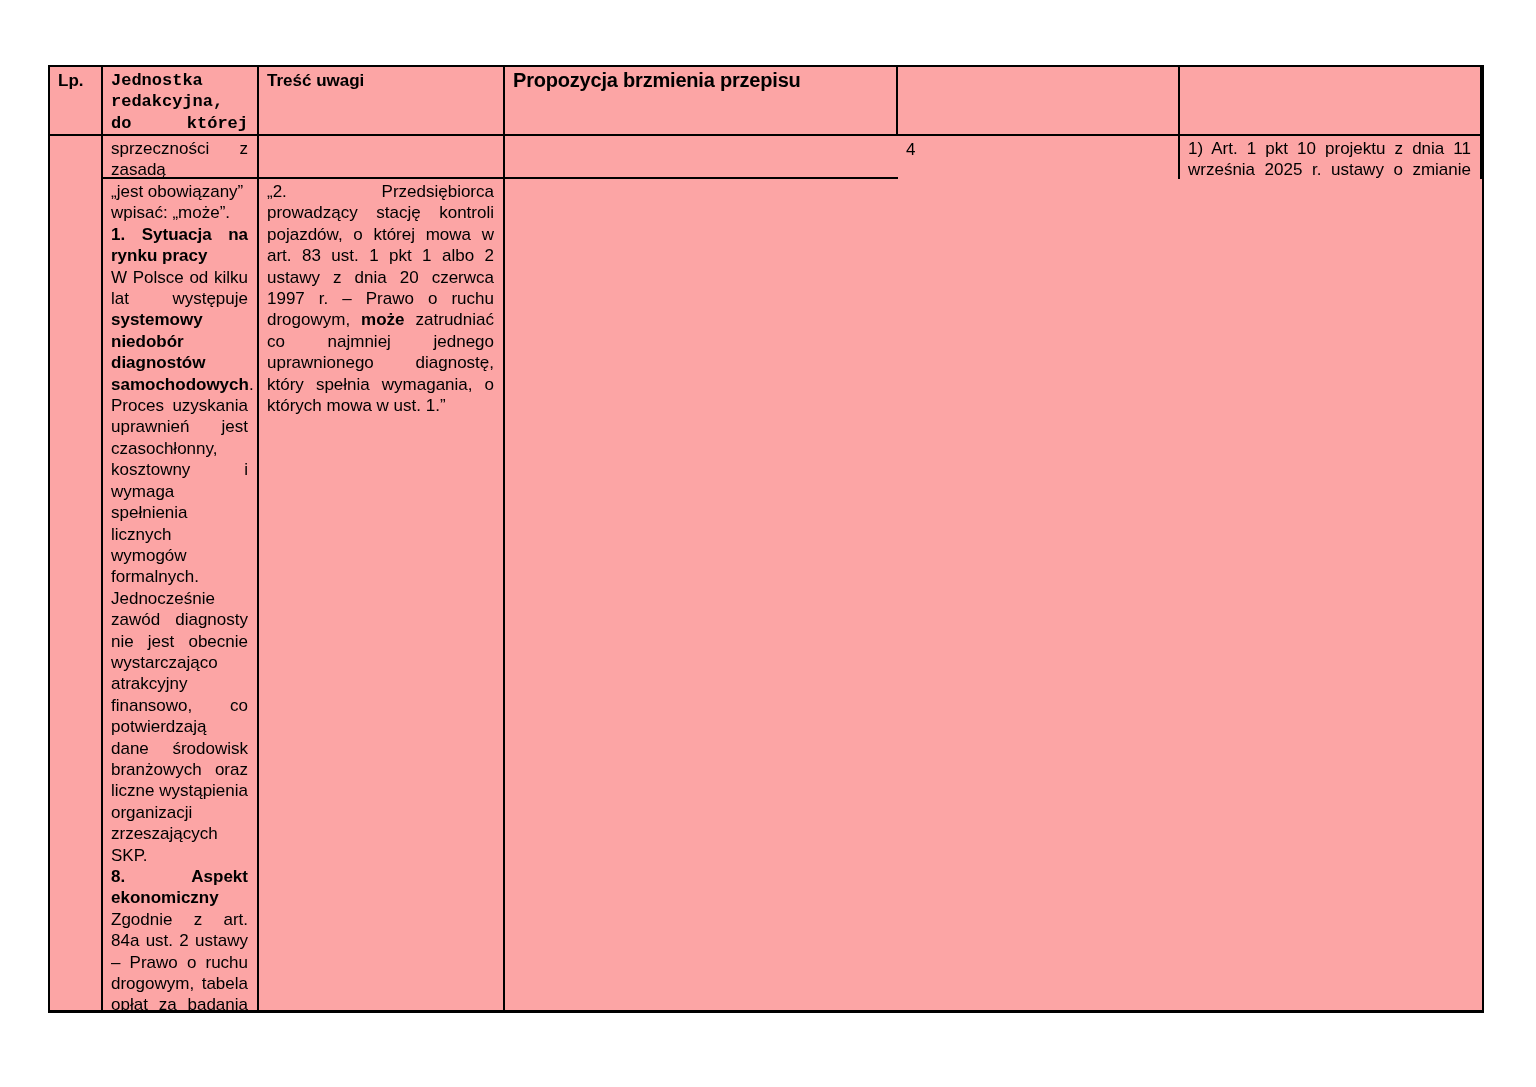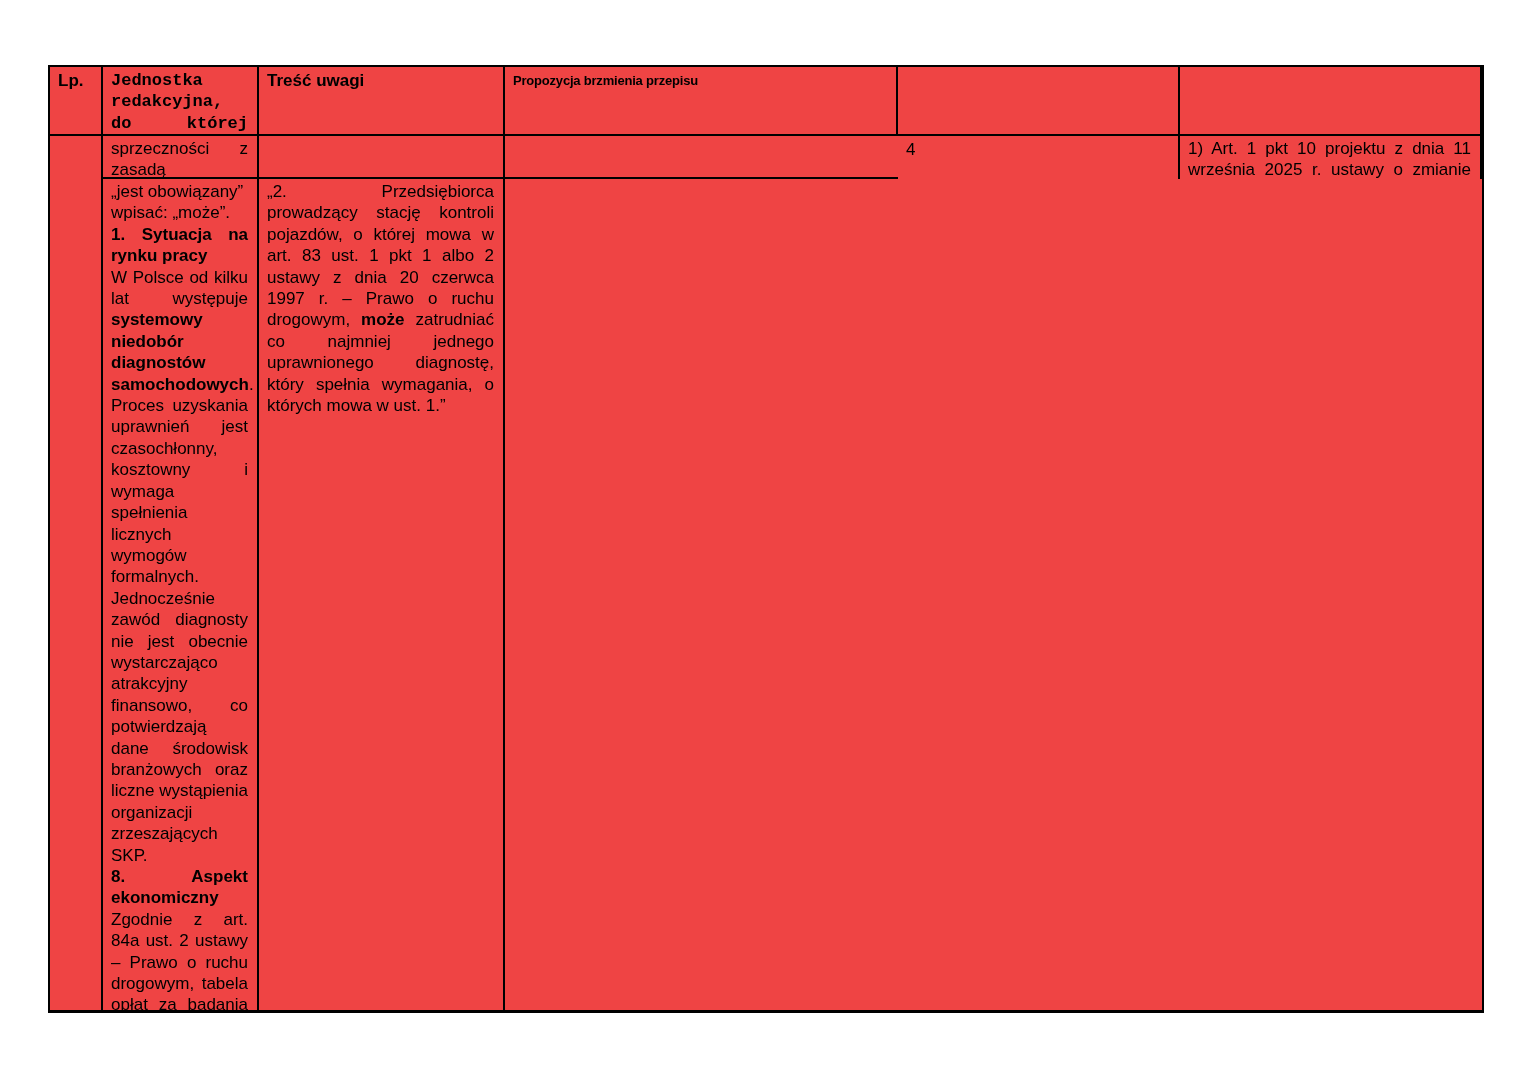--- a/index.html
+++ b/index.html
@@ -12,38 +12,38 @@
   }
   .doc-table{
     position:absolute;left:48px;top:65px;
     width:1436px;height:948px;
     box-sizing:border-box;
     border:2px solid #000;
     border-bottom-width:3px;
     display:grid;
     grid-template-columns:53px 156px 246px 393px 282px 1fr;
     grid-template-rows:69px 43px 1fr;
-    background:#ef4444;
+    background:#fca5a5;
   }
   .cell{
     box-sizing:border-box;
     border-right:2px solid #000;
     border-bottom:2px solid #000;
     padding:2px 9px 2px 8px;
     overflow:hidden;
     font-size:17px;
     line-height:21.4px;
   }
   .cell.c6{border-right:none;}
   .cell.r3{border-bottom:none;}
   .cell.merged{grid-row:2/4;border-bottom:none;}
   .hdr{font-weight:bold;padding-top:3px;}
   .hdr.justify{text-align:justify;font-family:Liberation Mono, monospace;}
   .hdr sup{font-size:11px;line-height:0;vertical-align:super;}
-  .hdr.tight{font-size:13px;letter-spacing:-0.2px;white-space:nowrap;}
+  .hdr.tight{font-size:20px;letter-spacing:-0.2px;white-space:nowrap;}
   .para{text-align:justify;}
   .para span.b{font-weight:bold;}
   .lp-num{padding-top:3px;}
 </style>
 </head>
 <body>
 
 <div class="page">
   <div class="doc-table">
 

